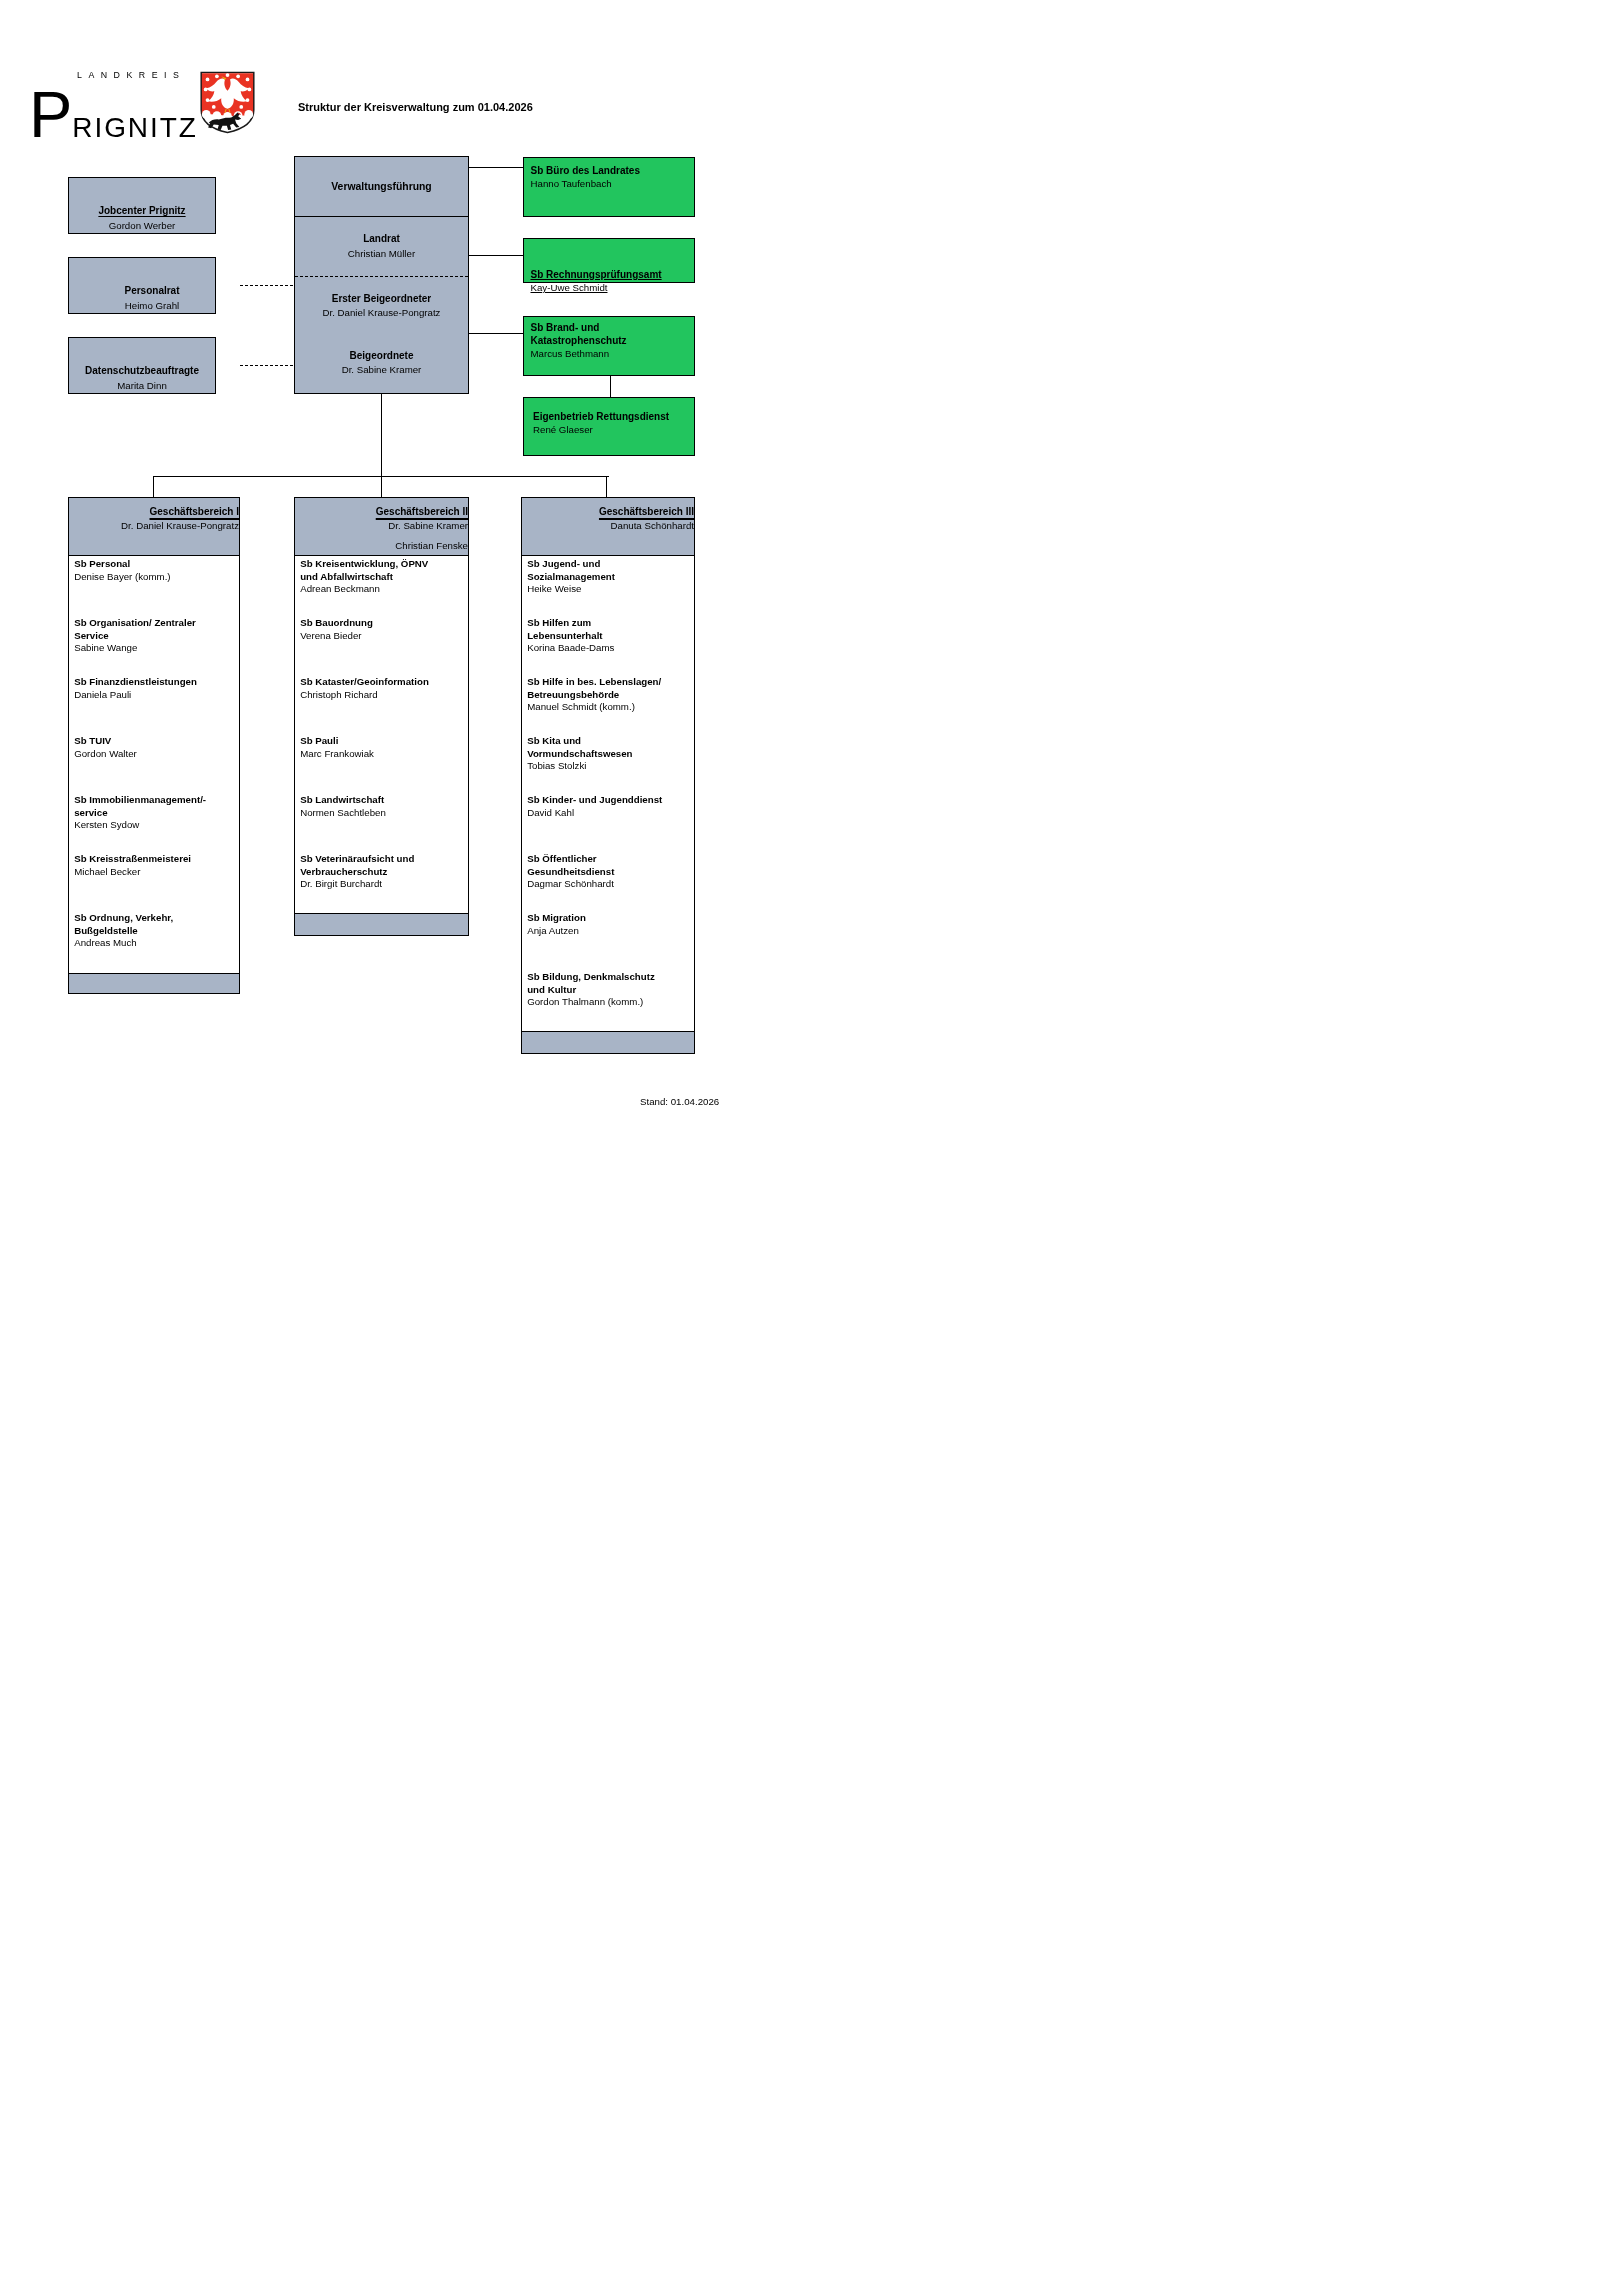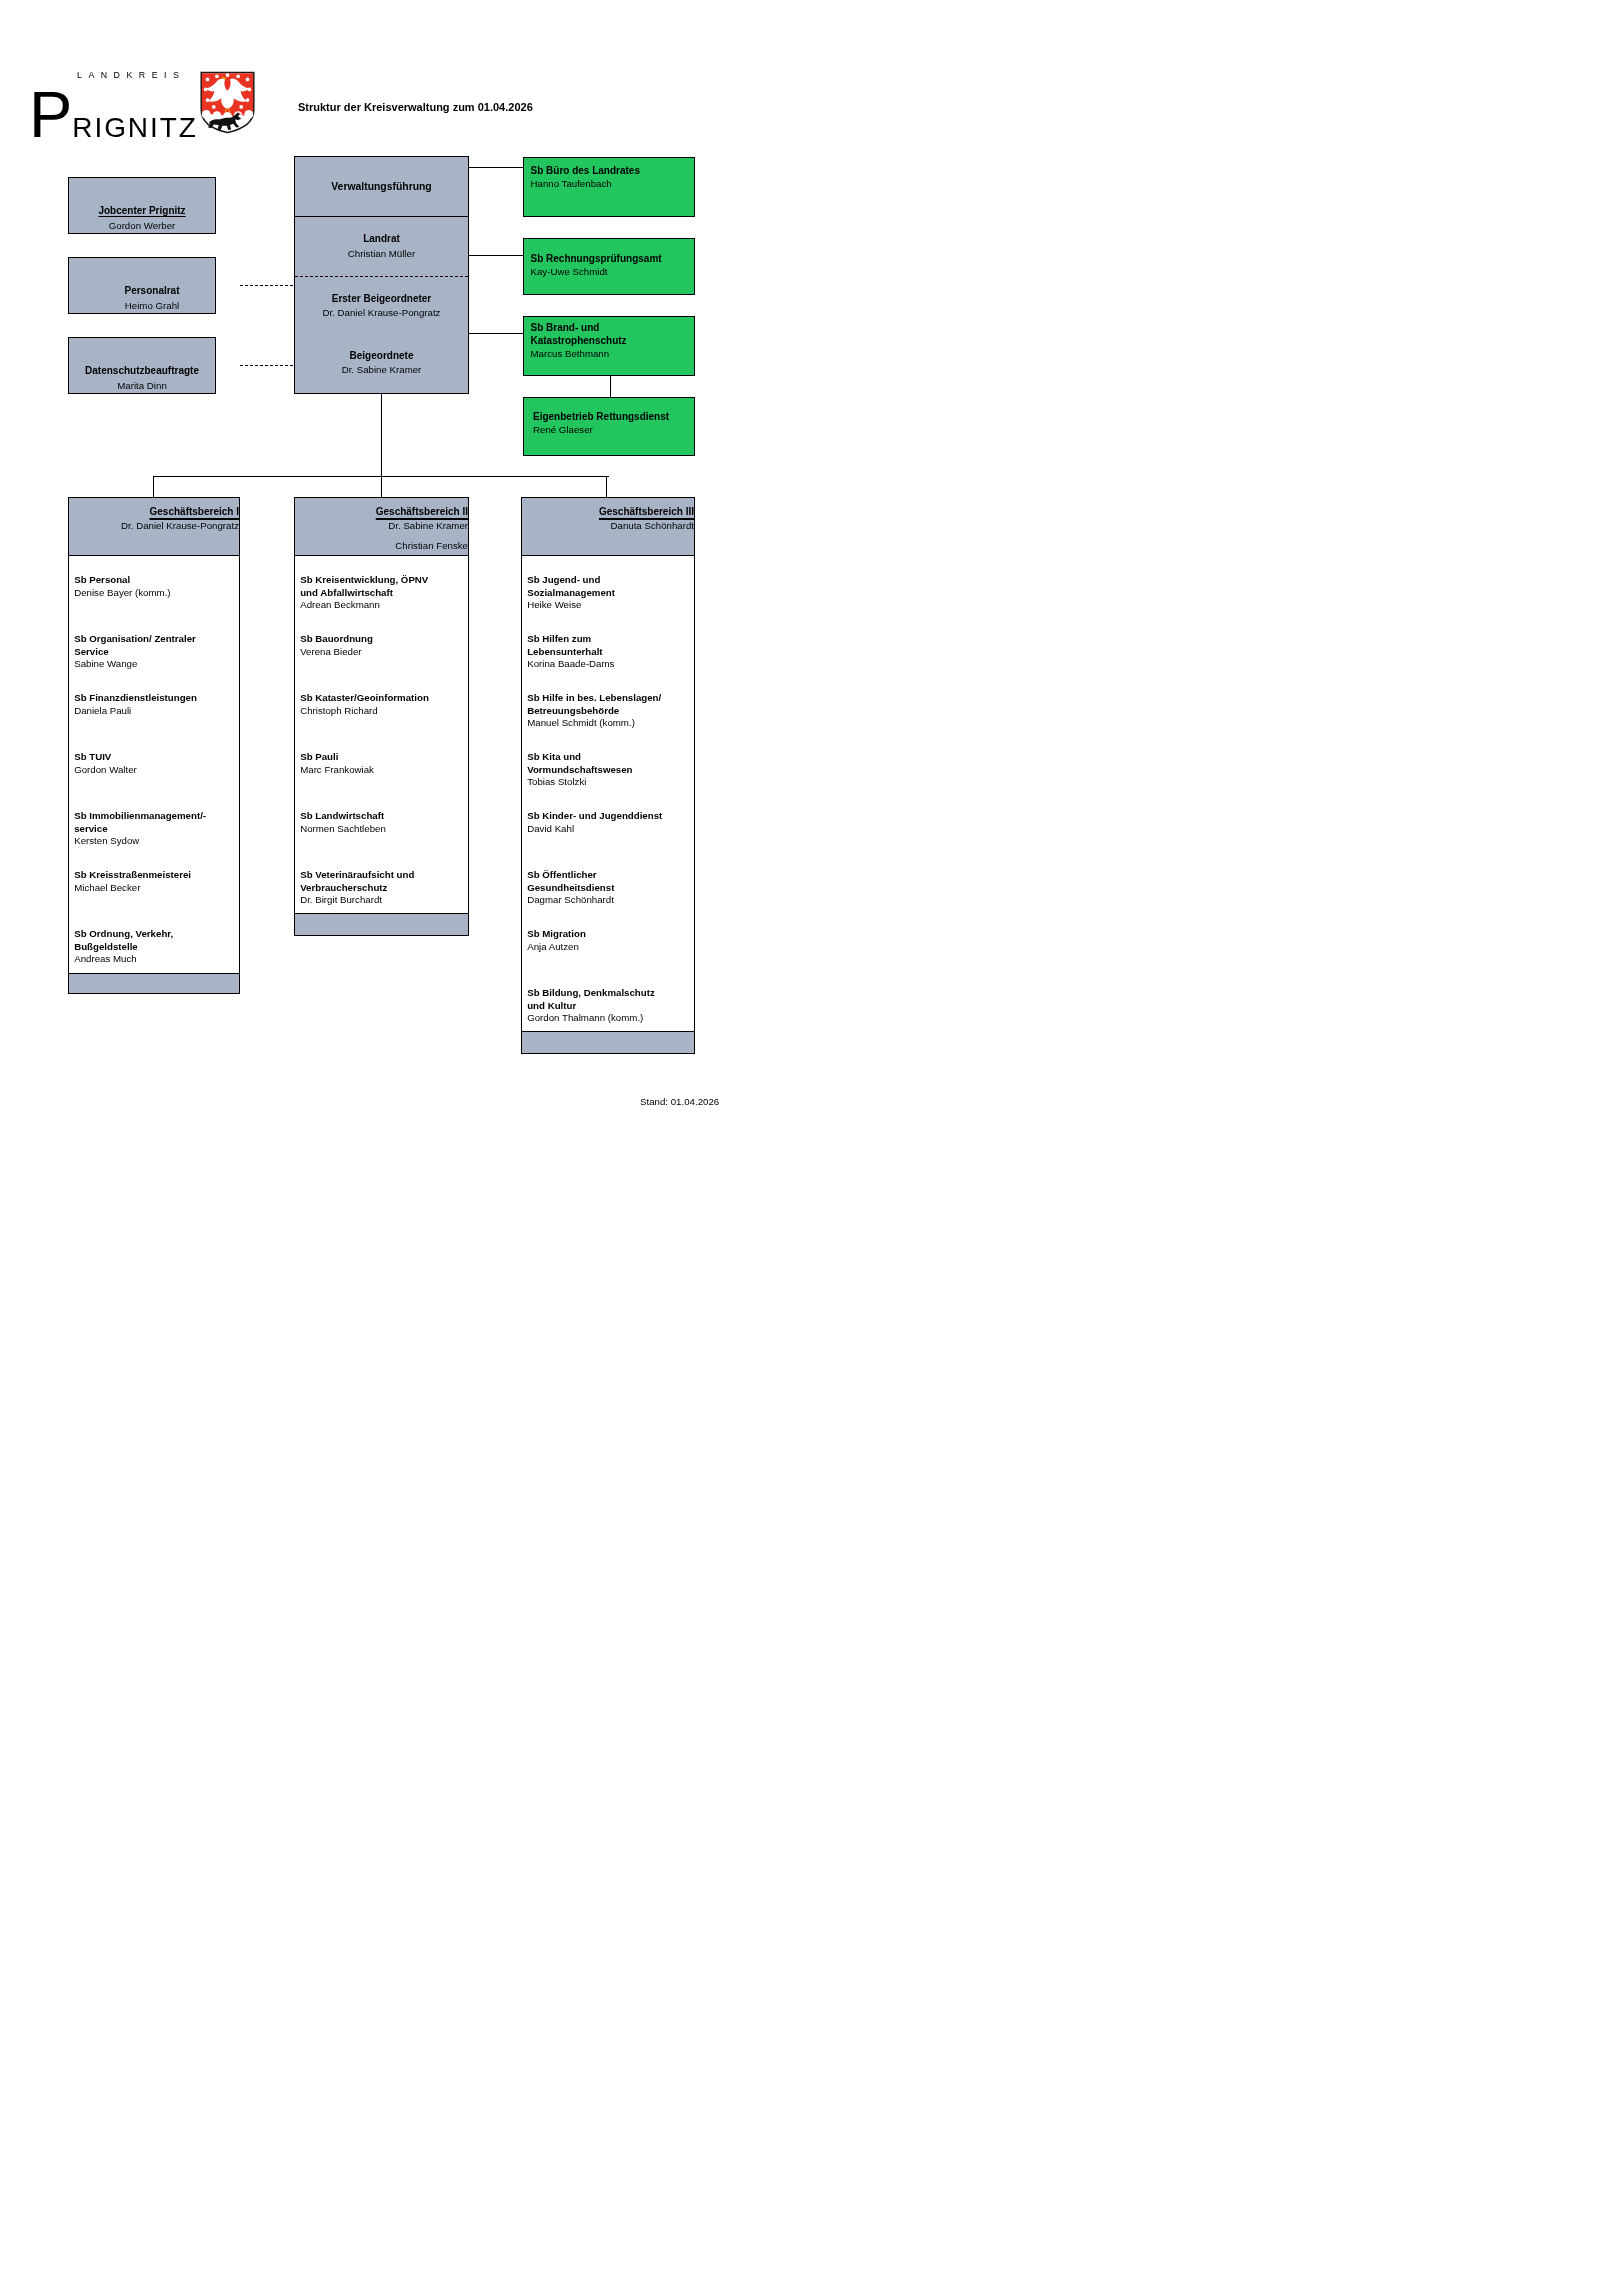--- a/index.html
+++ b/index.html
@@ -45,21 +45,21 @@
   
   .dept { position:absolute; border:1.3px solid #000; box-sizing:border-box; background:#fff; }
   .dept-head { position:absolute; left:0; right:0; top:0; height:58px; background:#a8b4c6;
     border-bottom:1.3px solid #000; text-align:right; padding-top:6.5px; box-sizing:border-box; }
   .dh-title { font-weight:bold; font-size:10px; text-decoration:underline;
     text-decoration-thickness:1.6px; text-underline-offset:2.6px; line-height:1.3; }
   .dh-lead { font-size:9.7px; line-height:1.55; }
   .dh-lead2 { font-size:9.7px; margin-top:7.8px; }
   .dept-body { position:absolute; left:0; right:0; top:58px; padding-top:1.9px; }
   .unit { height:59px; padding:0 2.6px 0 5.2px; overflow:hidden; }
-  .ut { font-weight:bold; font-size:9.7px; line-height:1.3; white-space:pre-line;margin-top:16px; }
+  .ut { font-weight:bold; font-size:9.7px; line-height:1.3; white-space:pre-line; }
   .un { font-size:9.7px; line-height:1.3; }
   .dept-foot { position:absolute; left:0; right:0; bottom:0; background:#a8b4c6;
     border-top:1.9px solid #000; }
 
   
   .hline, .vline { position:absolute; background:#000; }
   .dline { position:absolute; height:0; border-top:1.3px dashed #000; }
 
   .stand { position:absolute; left:640px; top:1096px; font-size:9.7px; }
 </style>
@@ -129,21 +129,21 @@
   </div>
   <div class="gbox sbox" style="top:337px;">
     <div class="role">Datenschutzbeauftragte</div>
     <div class="pname">Marita Dinn</div>
   </div>
 
   <div class="wbox rbox" style="top:157px; height:60px;">
     <div class="rt">Sb Büro des Landrates</div>
     <div class="rn">Hanno Taufenbach</div>
   </div>
-  <div class="wbox rbox" style="top:238px; height:57px; padding-top:13px;">
+  <div class="wbox rbox" style="top:238px; height:45px; padding-top:29px;text-decoration:underline;">
     <div class="rt">Sb Rechnungsprüfungsamt</div>
     <div class="rn">Kay-Uwe Schmidt</div>
   </div>
   <div class="wbox rbox" style="top:316px; height:60px; padding-top:3.9px;">
     <div class="rt">Sb Brand- und
 Katastrophenschutz</div>
     <div class="rn">Marcus Bethmann</div>
   </div>
   <div class="wbox rbox" style="top:397px; height:59px; padding-top:12px; padding-left:9px;">
     <div class="rt">Eigenbetrieb Rettungsdienst</div>

